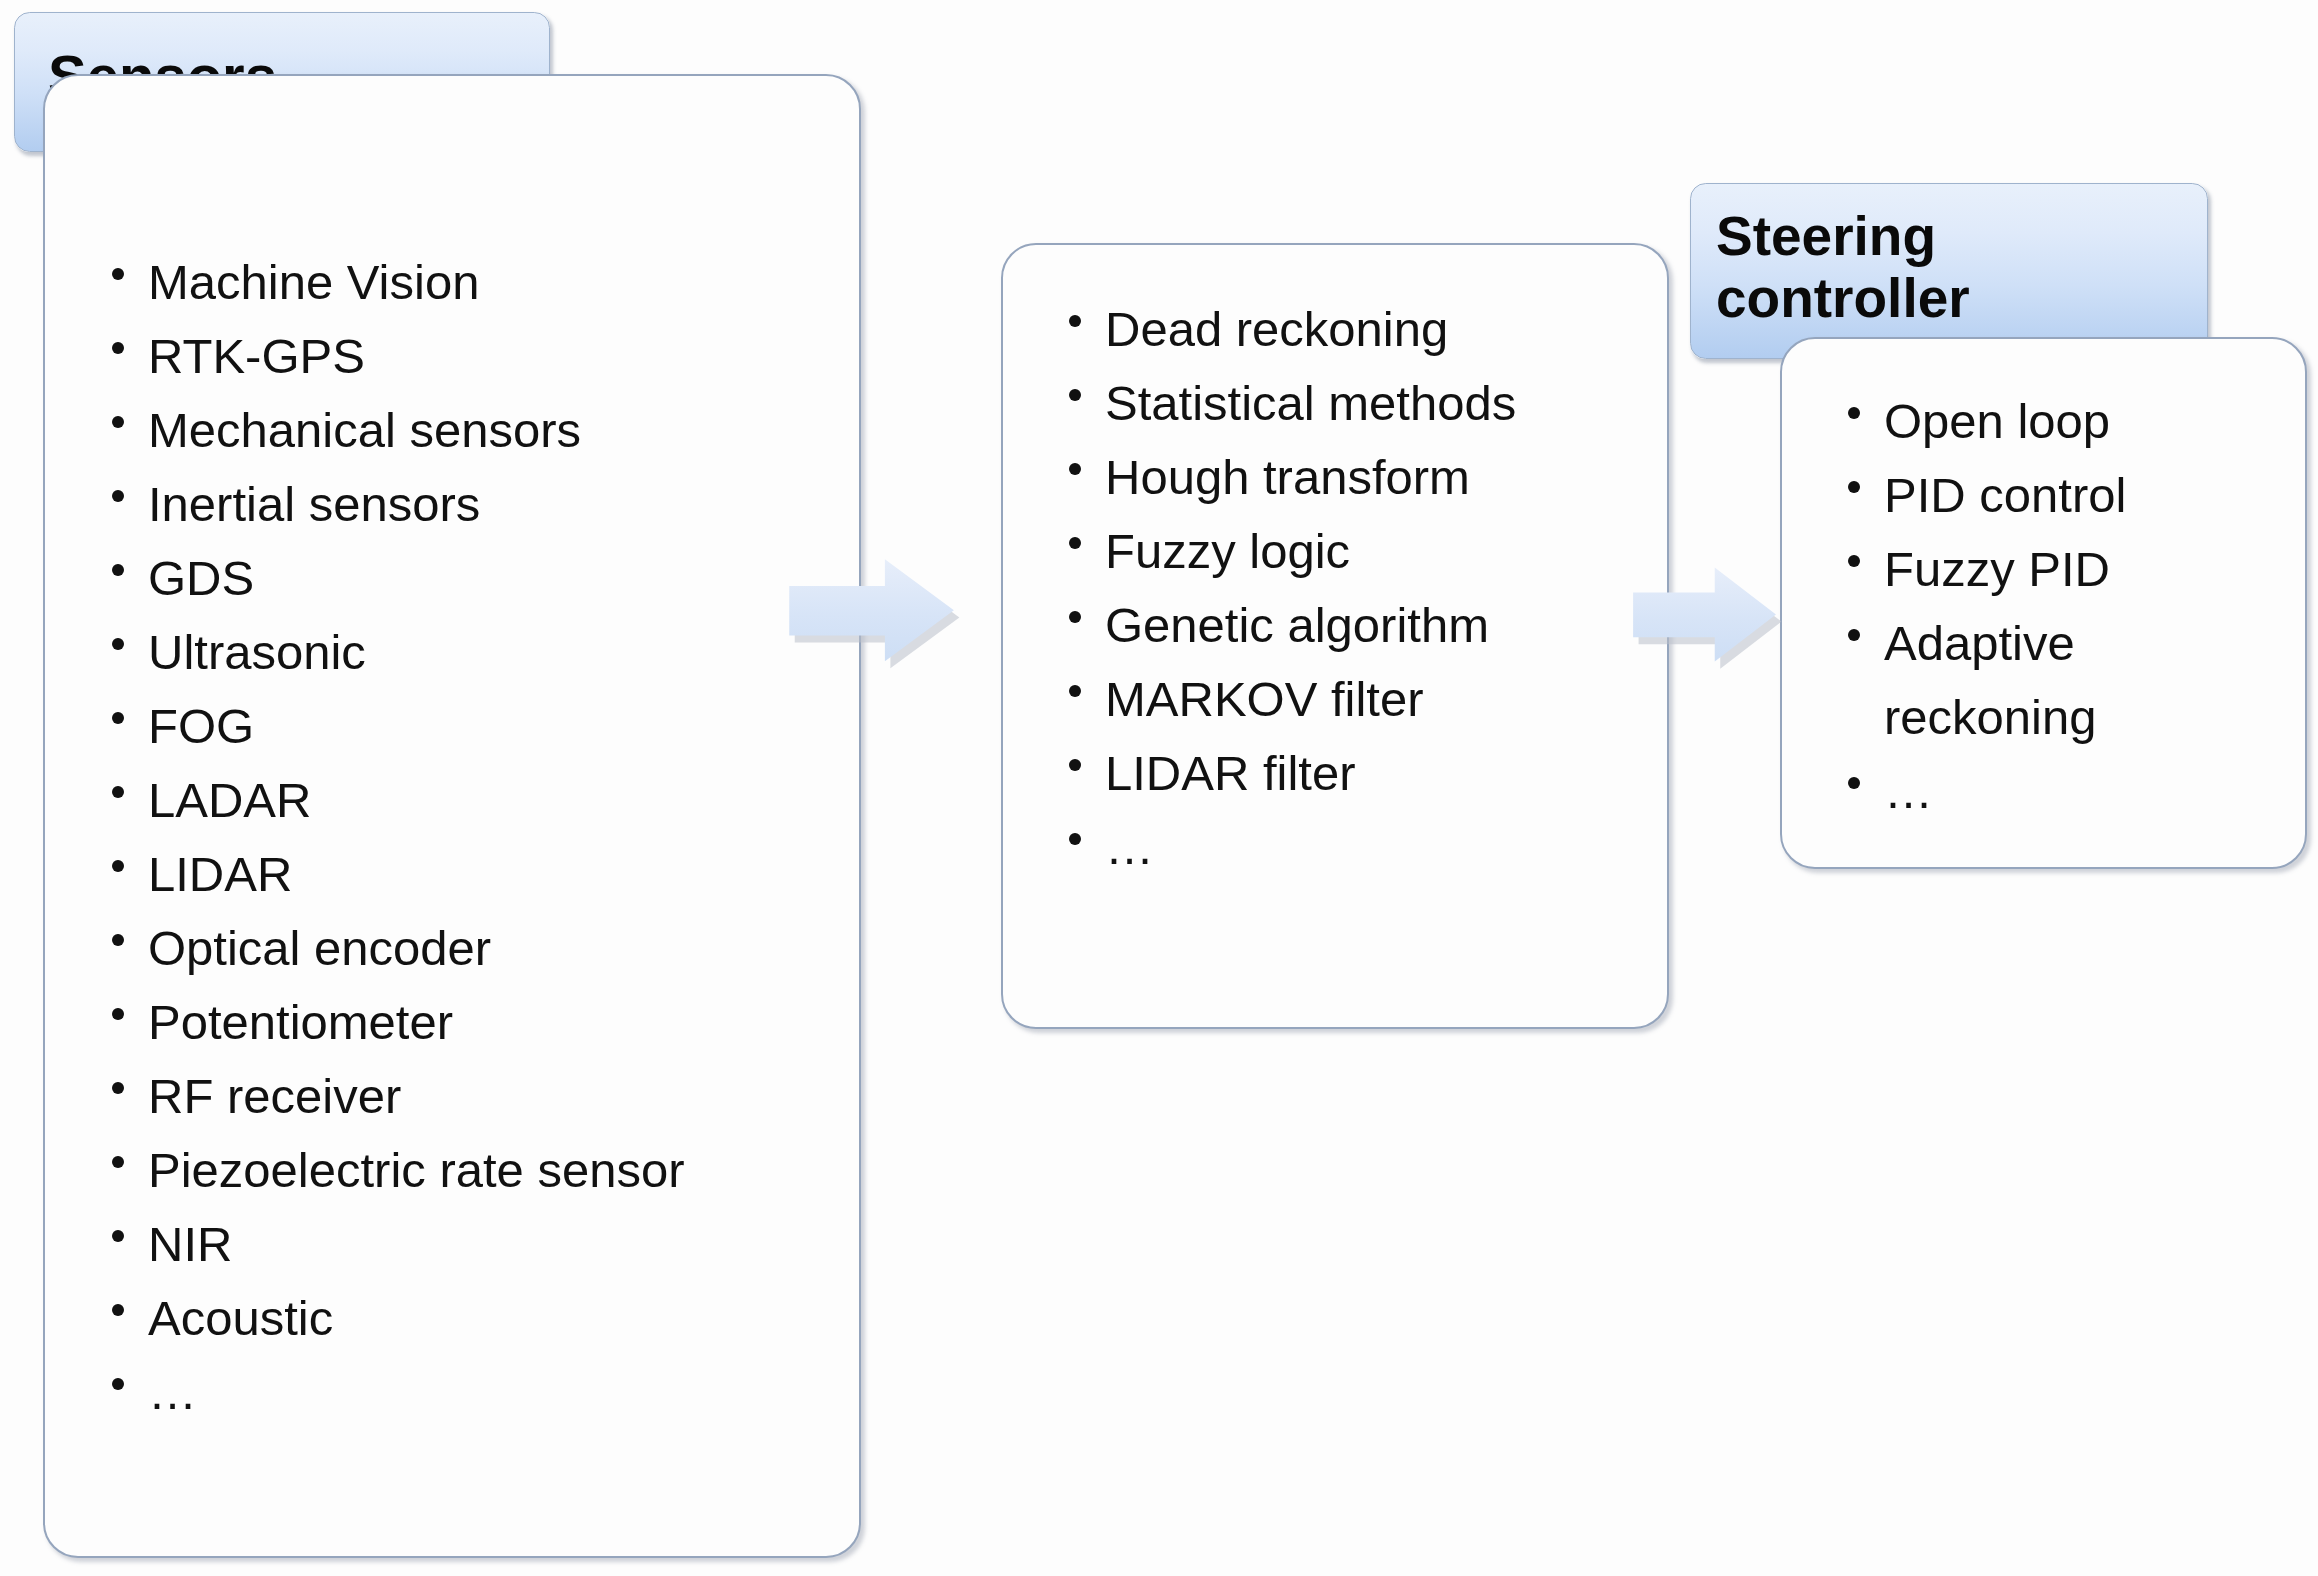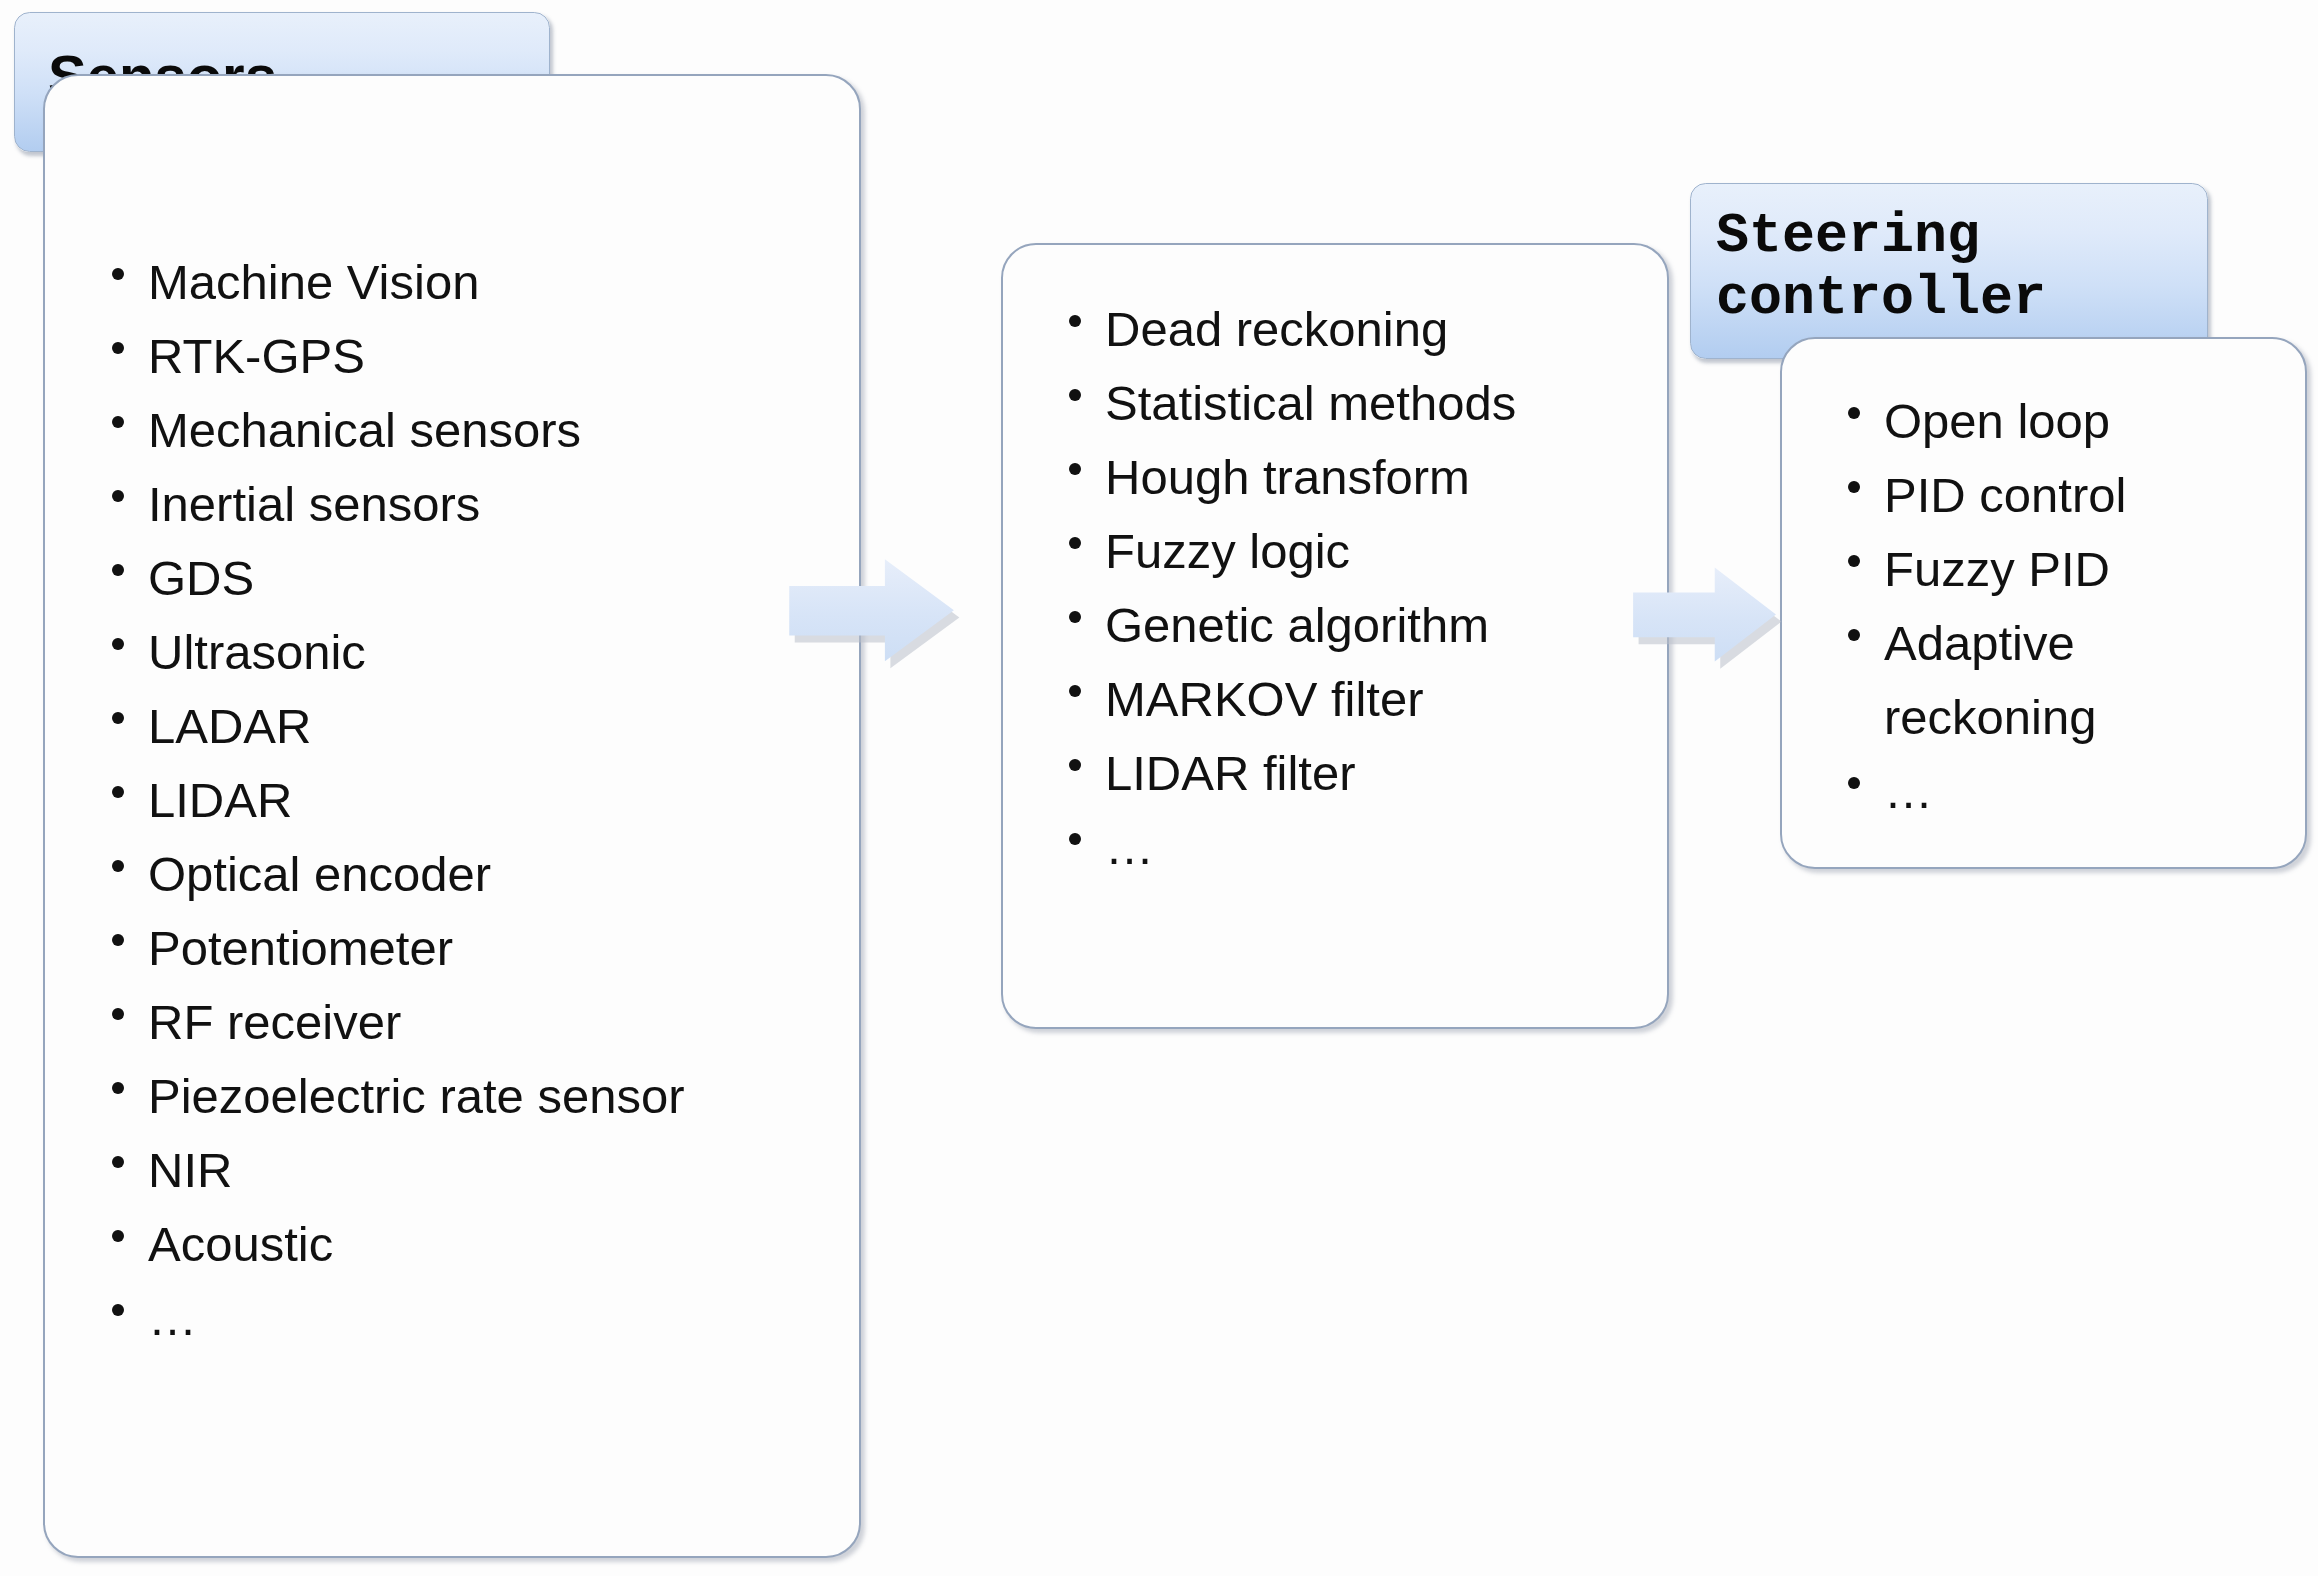--- a/index.html
+++ b/index.html
@@ -68,41 +68,42 @@
   #lbl-sensors   {left:33px;  top:31px;  font-size:58px;}
   #card-sensors  {left:43px;  top:74px;  width:818px;  height:1484px;}
   #list-sensors  {left:64px;  top:169px; width:643px; font-size:49px; line-height:74px;}
 
   #tab-algorithms  {left:865px; top:119px; width:557px; height:161px;}
   #lbl-algorithms  {left:23.5px;   top:28px;  font-size:58px;}
   #card-algorithms {left:953px; top:243px; width:668px; height:786px;margin-left:48px;}
   #list-algorithms {left:63px;   top:47px;  width:596px; font-size:49px; line-height:74px;}
 
   #tab-steering  {left:1690px; top:183px; width:518px; height:176px;}
-  #lbl-steering  {left:25px;   top:22px;  font-size:55px;font-family:Liberation Mono, monospace;}
+  #lbl-steering  {left:25px;   top:22px;  font-size:55px;}
   #card-steering {left:1780px; top:337px; width:527px; height:532px;}
   #list-steering {left:63px;   top:45px;  width:455px; font-size:49px; line-height:74px;}
 </style>
 </head>
 <body>
 
 <div id="stage">
 
   <div class="tab" id="tab-sensors">
     <div class="tab-label" id="lbl-sensors">Sensors</div>
   </div>
 
   <div class="card" id="card-sensors">
     <ul class="bullets" id="list-sensors">
       <li>Machine Vision</li>
       <li>RTK-GPS</li>
       <li>Mechanical sensors</li>
       <li>Inertial sensors</li>
       <li>GDS</li>
       <li>Ultrasonic</li>
+      <li>FOG</li>
       <li>LADAR</li>
       <li>LIDAR</li>
       <li>Optical encoder</li>
       <li>Potentiometer</li>
       <li>RF receiver</li>
       <li>Piezoelectric rate sensor</li>
       <li>NIR</li>
       <li>Acoustic</li>
       <li>…</li>
     </ul>

